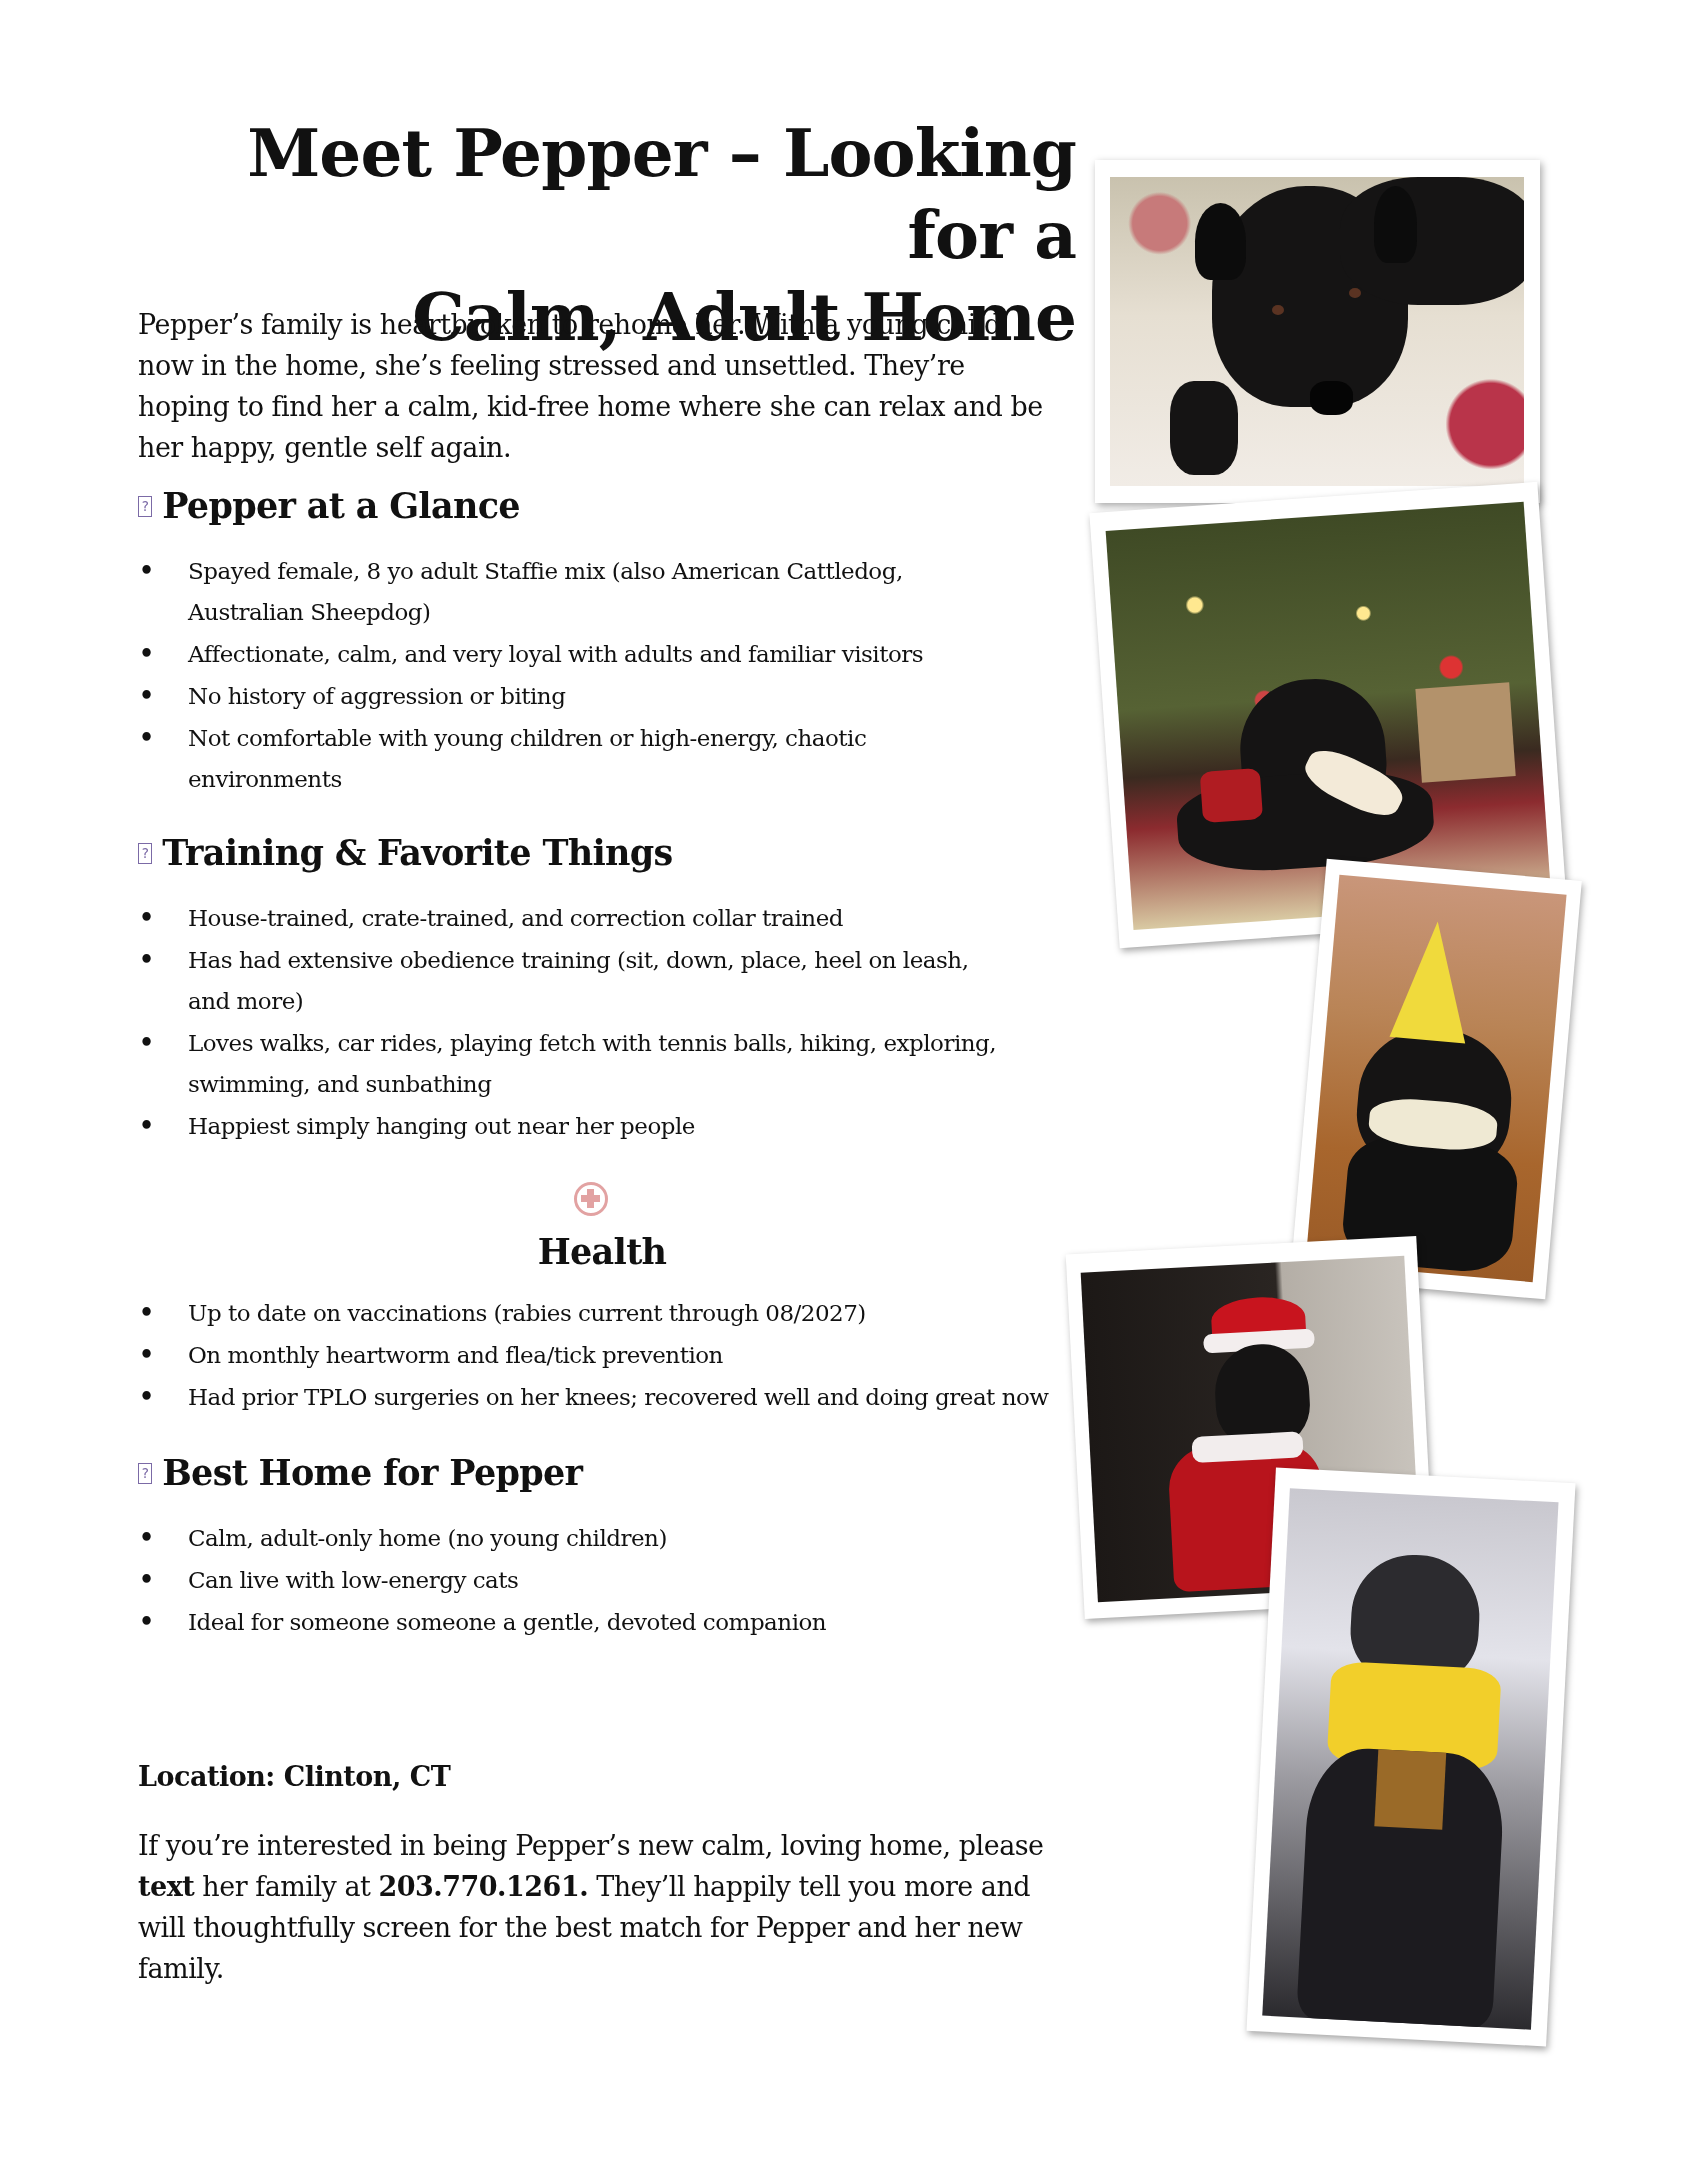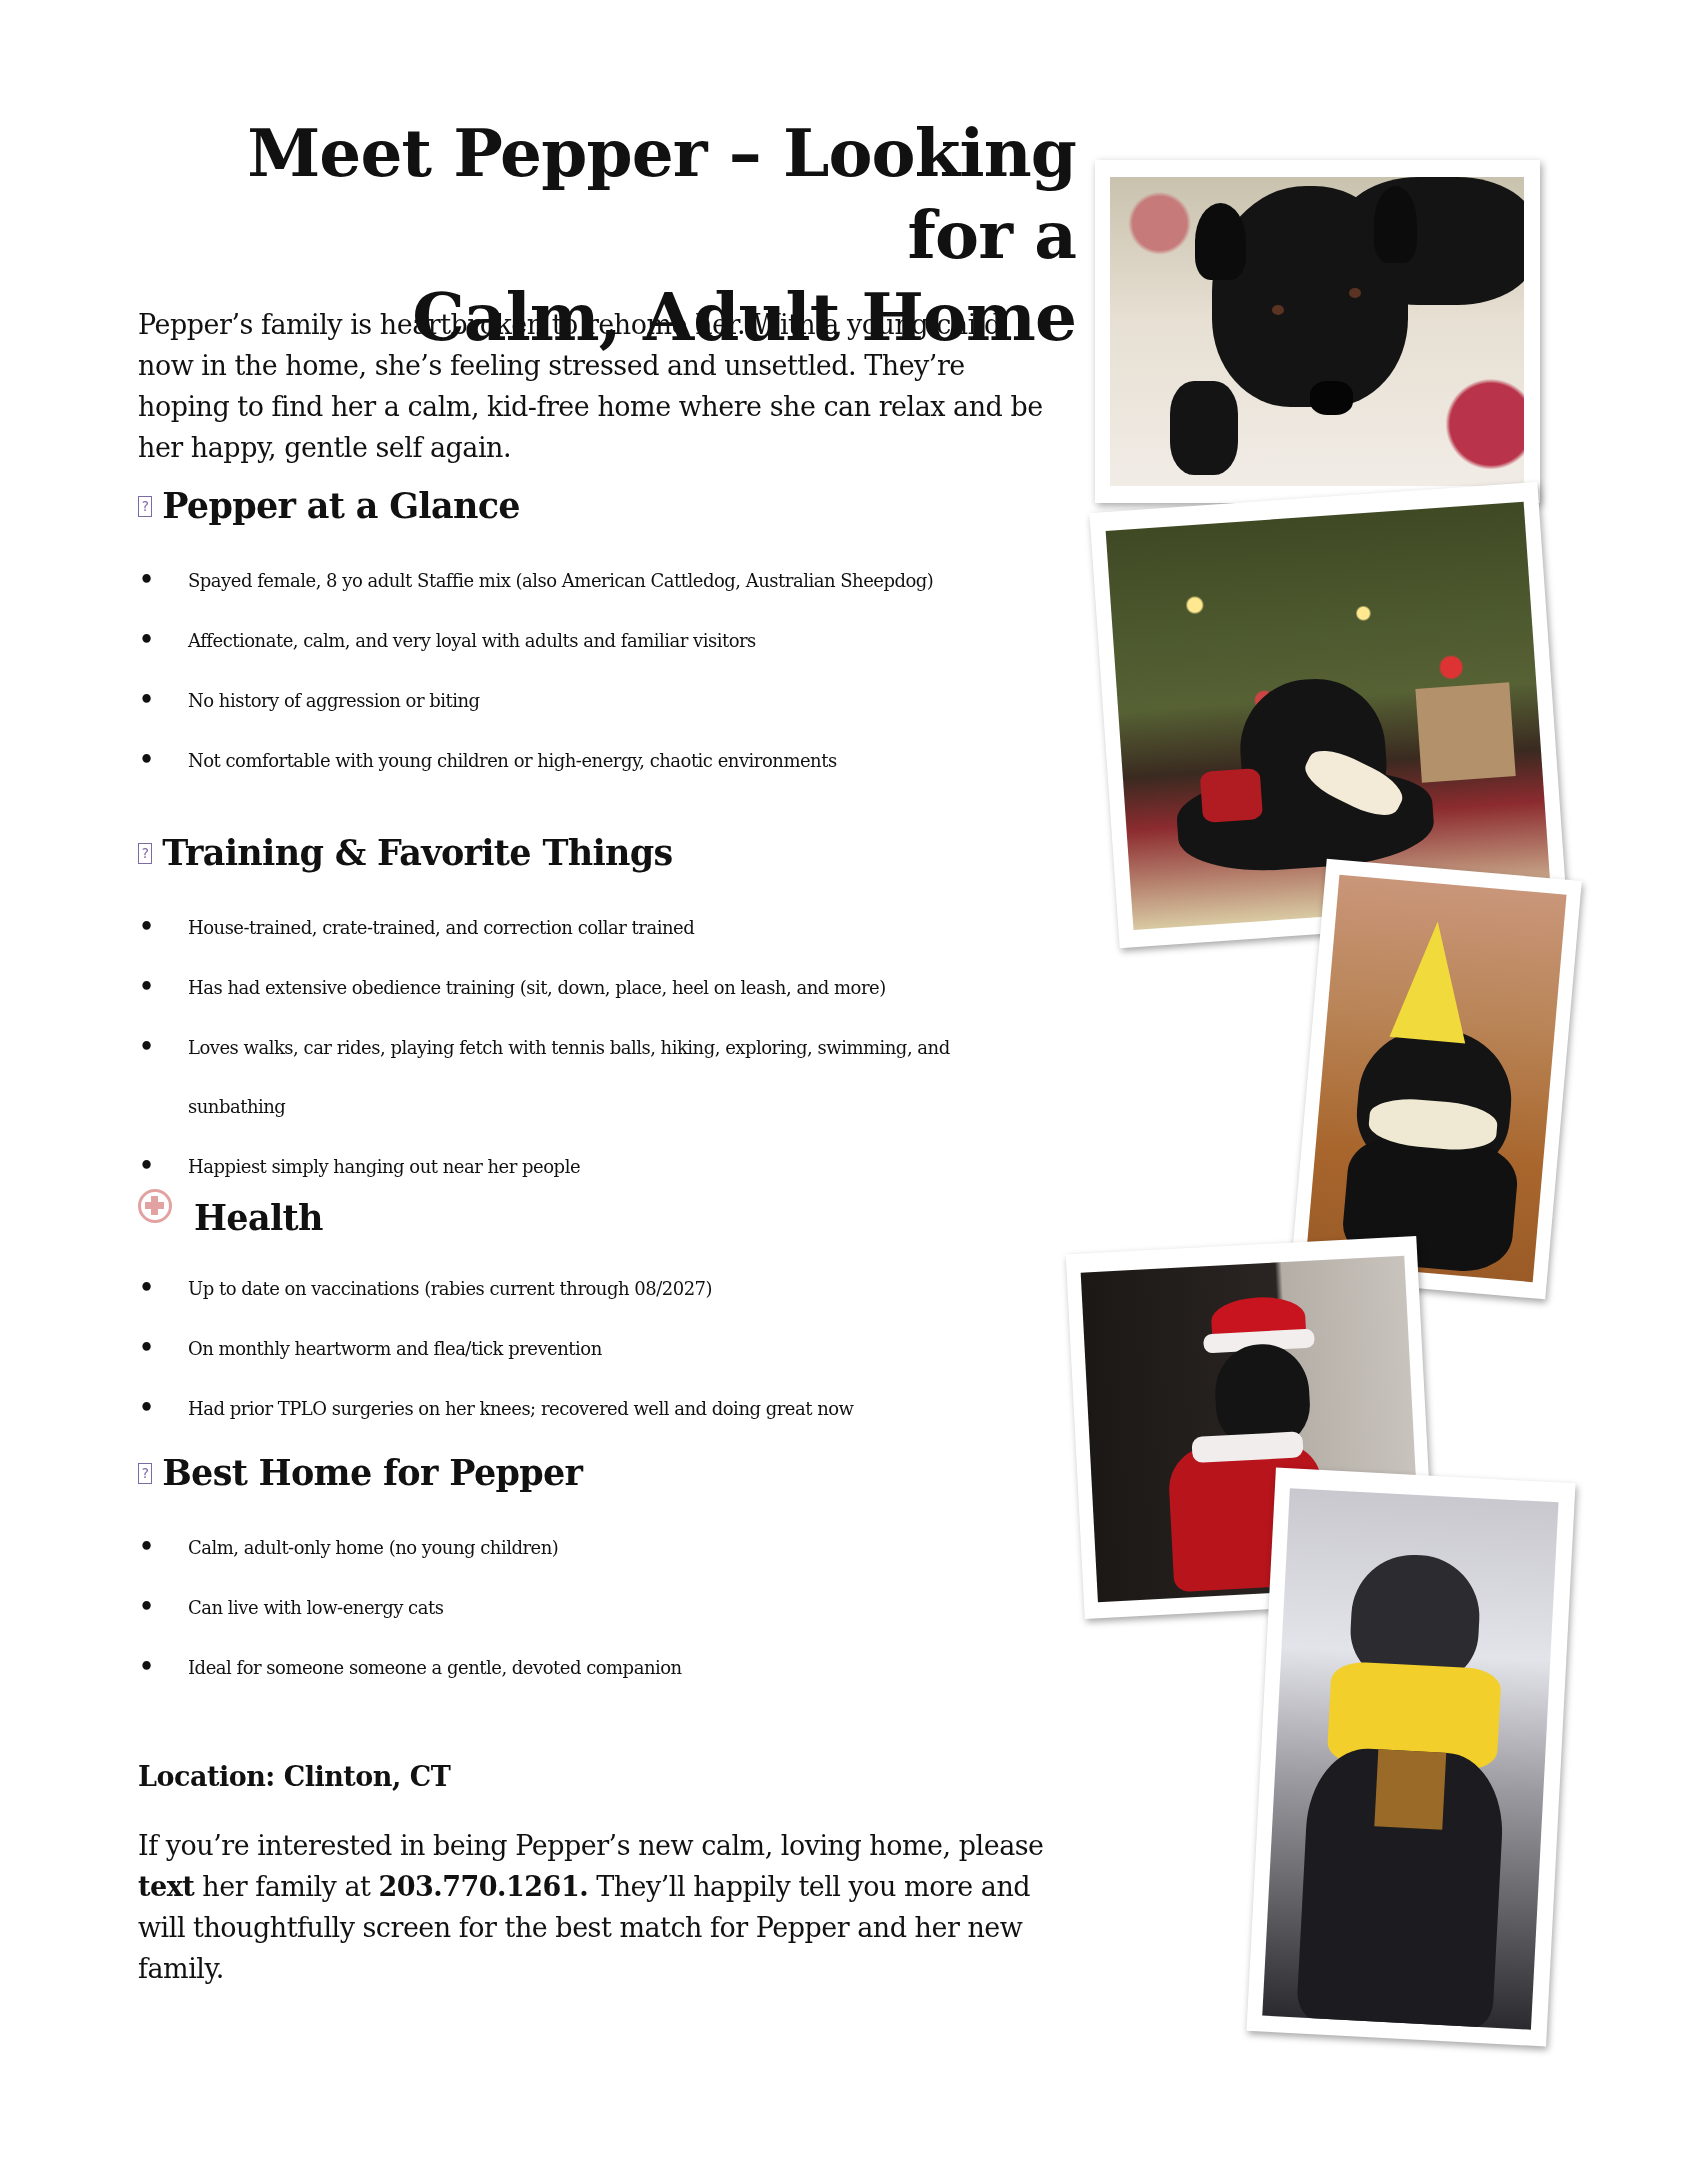--- a/index.html
+++ b/index.html
@@ -15,21 +15,21 @@
   .glyph { display:inline-block; width:12px; height:19px; border:1.7px solid #7b6aa6;
            font-size:13.6px; line-height:19px; text-align:center; color:#7b6aa6;
            font-family:"DejaVu Sans",sans-serif; margin-right:10.2px; font-weight:normal; }
   .cross-icon { display:inline-block; width:34px; height:34px; border-radius:50%;
                 border:3.4px solid #e2a2a2; position:relative; margin-right:22px; box-sizing:border-box;
                 transform:translateY(-12px); }
   .cross-icon::before, .cross-icon::after { content:""; position:absolute; background:#e2a2a2; }
   .cross-icon::before { left:10.2px; top:4.3px; width:6.8px; height:19px; }
   .cross-icon::after { left:4.3px; top:10.2px; width:19px; height:6.8px; }
   ul.bl { list-style:none; margin:0; padding:0; }
-  ul.bl li { position:relative; padding-left:50px; font-size:18px; line-height:59px;
+  ul.bl li { position:relative; padding-left:50px; font-size:23px; line-height:41px;
              letter-spacing:-0.5px; margin-bottom:0.9px; }
   ul.bl li::before { content:"\2022"; position:absolute; left:0; top:0; font-size:29px; }
   .bold { font-weight:bold; }
 
   .photo { position:absolute; background:#fff; box-shadow:1.7px 3.4px 7.7px rgba(0,0,0,0.35);
            box-sizing:border-box; }
   .photo .img { position:absolute; overflow:hidden; }
   .dog { position:absolute; background:#151414; border-radius:48% 48% 40% 40%; }
   .ear { position:absolute; background:#0c0c0c; border-radius:50% 50% 30% 30%; }
   .eye { position:absolute; width:12px; height:10.2px; border-radius:50%; background:#5a3322; }
@@ -67,21 +67,21 @@
   </h2>
   <ul class="bl" style="margin-top:21px; width:860px;">
     <li>House-trained, crate-trained, and correction collar trained</li>
     <li>Has had extensive obedience training (sit, down, place, heel on leash, and more)</li>
     <li>Loves walks, car rides, playing fetch with tennis balls, hiking, exploring, swimming, and sunbathing</li>
     <li>Happiest simply hanging out near her people</li>
   </ul>
 </div>
 
 <div class="col" style="top:1184px;">
-  <h2 class="h2" style="padding-top:10.2px;">
+  <h2 class="h2" style="padding-top:10.2px;flex-direction:column;">
     <span class="cross-icon"></span>
     <span>Health</span>
   </h2>
   <ul class="bl" style="margin-top:17px; width:911px;">
     <li>Up to date on vaccinations (rabies current through 08/2027)</li>
     <li>On monthly heartworm and flea/tick prevention</li>
     <li>Had prior TPLO surgeries on her knees; recovered well and doing great now</li>
   </ul>
 </div>
 

